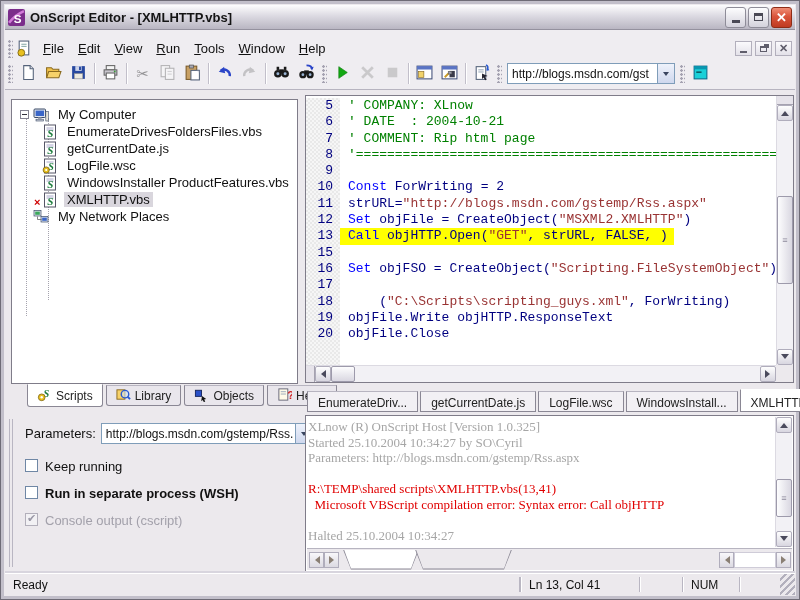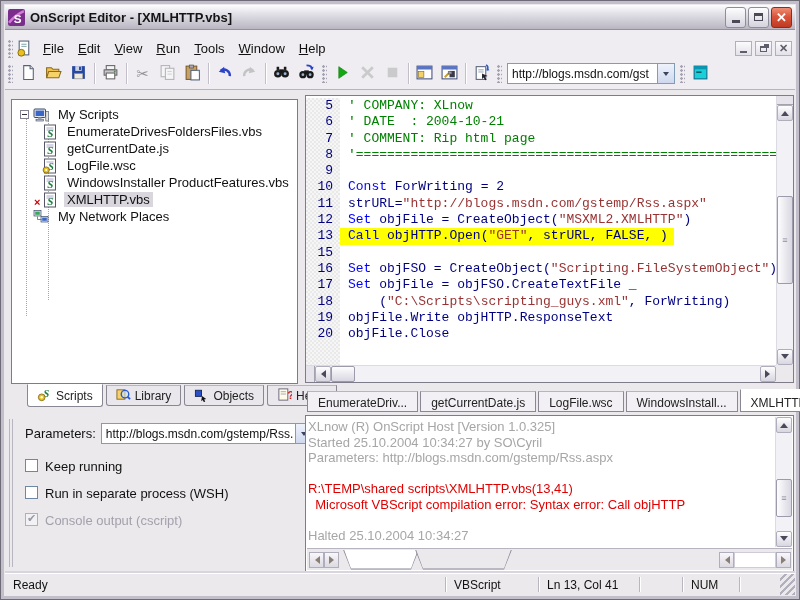--- a/index.html
+++ b/index.html
@@ -120,21 +120,21 @@
 .chkrow{position:absolute;left:16px;display:flex;align-items:flex-start;height:15px}
 .chk{width:13px;height:13px;border:1px solid #6f87a5;background:#fff;margin-right:7px;flex:none;position:relative}
 .chk.disabled{border-color:#b2afba;background:#f2f1f4}
 .chk .mark{position:absolute;left:1px;top:-2px;font-size:11px;color:#9a98a6}
 .chklabel{color:#111}
 .chklabel.disabled{color:#a3a1ab}
 
 
 .out-box{position:absolute;left:304px;top:414px;width:489px;height:157px;background:#fff;border:1px solid #7f7c89}
 .out-text{position:absolute;left:2px;top:3px;right:18px;bottom:26px;overflow:hidden;
- font-family:Liberation Sans, sans-serif;font-size:13px;line-height:15.5px;white-space:pre}
+ font-family:Liberation Serif, serif;font-size:13px;line-height:15.5px;white-space:pre}
 .oline.gray{color:#a6a6a6}
 .oline.red{color:#e00000}
 .out-vsb{position:absolute;right:1px;top:1px;bottom:24px;width:17px;background:#f2f1f5;border-left:1px solid #dcdae2}
 .out-vsb .sb-btn{width:16px;height:16px}
 .out-strip{position:absolute;left:1px;right:1px;bottom:1px;height:22px;background:#ece9ed;border-top:1px solid #b7b4c0;display:flex;align-items:center;padding-left:2px}
 .strip-btn{width:15px;height:16px;background:linear-gradient(#f8f7fa,#dcdae2);border:1px solid #b0adbc;display:flex;align-items:center;justify-content:center;flex:none}
 .strip-btn .tri-l{border-right-color:#8a7f74;border-width:4px;border-right-width:5px}
 .strip-btn .tri-r{border-left-color:#8a7f74;border-width:4px;border-left-width:5px}
 .vtab{position:relative;height:20px;margin-left:-4px;flex:none;clip-path:polygon(0 0,100% 0,calc(100% - 8px) 100%,8px 100%);background:#8a8794}
 .vtab>span{position:absolute;left:1px;right:1px;top:0;bottom:1px;clip-path:polygon(0 0,100% 0,calc(100% - 7px) 100%,7px 100%);
@@ -144,21 +144,21 @@
 .out-hsb{display:flex;align-items:center;width:72px;flex:none;margin-right:1px}
 .out-hsb .track{flex:1;height:16px;background:#fff;border:1px solid #cfccd8}
 
 
 .status{position:absolute;left:4px;right:4px;bottom:4px;height:22px;background:#ece9ed;border-top:1px solid #fff;box-shadow:0 -2px 0 #d8d5de;
  display:flex;align-items:center;font-size:12px;color:#111}
 .ssec{padding:0 8px;white-space:nowrap;overflow:hidden;align-self:stretch;display:flex;align-items:center}
 .ssep{width:1px;align-self:stretch;margin:3px 0;background:#b9b6c2;box-shadow:1px 0 0 #fff;flex:none}
 .s-ready{flex:1}
 .s-lang{width:92px}
-.s-pos{width:100px}
+.s-pos{width:118px}
 .s-b1{width:42px}
 .s-num{width:56px}
 .s-b2{width:40px}
 .s-grip{width:15px;align-self:stretch;background:repeating-linear-gradient(135deg,transparent 0 3px,#b3b0bd 3px 5px)}
 </style>
 </head>
 <body>
 
 <div id="app">
 
@@ -377,21 +377,21 @@
         <div class="tree-vline2"></div>
     <div class="tree-item lv0">
           <span class="expander"></span>
           <span class="titem-ico"><svg viewBox="0 0 16 16" xmlns="http://www.w3.org/2000/svg">
               <rect x="1" y="2" width="11.5" height="8.5" rx="1" fill="#dfe4ee" stroke="#3a4a66"></rect>
               <rect x="2.6" y="3.6" width="8.4" height="5.4" fill="#3a66c8"></rect>
               <rect x="5" y="10.5" width="3.6" height="1.6" fill="#aab0be"></rect>
               <rect x="3" y="12.2" width="7.6" height="1.8" fill="#cdd0da" stroke="#3a4a66" stroke-width=".6"></rect>
               <rect x="12.8" y="4.5" width="2.6" height="9.5" fill="#e8e4d8" stroke="#3a4a66" stroke-width=".6"></rect>
             </svg></span>
-          <span class="tlabel">My Scripts</span>
+          <span class="tlabel">My Computer</span>
         </div>
         <div class="tree-item lv1">
           <span class="titem-ico"><svg viewBox="0 0 16 16" xmlns="http://www.w3.org/2000/svg">
               <rect x="2.5" y="1" width="11" height="14" fill="#fff" stroke="#556"></rect>
               <line x1="4.5" y1="4" x2="11.5" y2="4" stroke="#aac"></line>
               <line x1="4.5" y1="6" x2="11.5" y2="6" stroke="#aac"></line>
               <text x="8.4" y="13.4" font-size="11" font-style="italic" font-weight="bold" fill="#1a7a3a" text-anchor="middle" font-family="serif">S</text>
             </svg></span>
           <span class="tlabel">EnumerateDrivesFoldersFiles.vbs</span>
         </div>
@@ -523,21 +523,20 @@
         <div class="crow">
           <span class="ln">15</span>
           <span class="ct"><span class="line-text"></span></span>
         </div>
         <div class="crow">
           <span class="ln">16</span>
           <span class="ct"><span class="line-text"><span class="seg-kw">Set</span><span class="seg-id"> objFSO = CreateObject(</span><span class="seg-str">"Scripting.FileSystemObject"</span><span class="seg-id">)</span></span></span>
         </div>
         <div class="crow">
           <span class="ln">17</span>
-          <span class="ct"><span class="line-text"><span class="seg-kw">Set</span><span class="seg-id"> objFile = objFSO.CreateTextFile _</span></span></span>
         </div>
         <div class="crow">
           <span class="ln">18</span>
           <span class="ct"><span class="line-text"><span class="seg-id">    (</span><span class="seg-str">"C:\Scripts\scripting_guys.xml"</span><span class="seg-id">, ForWriting)</span></span></span>
         </div>
         <div class="crow">
           <span class="ln">19</span>
           <span class="ct"><span class="line-text"><span class="seg-id">objFile.Write objHTTP.ResponseText</span></span></span>
         </div>
         <div class="crow">
@@ -589,21 +588,21 @@
         <span class="drop">
             <span class="tri-down"></span>
           </span>
       </span>
     </div>
     <div id="chkrows">
         <div class="chkrow" style="top: 44px;">
           <span class="chk"></span>
           <span class="chklabel">Keep running</span>
         </div>
-        <div class="chkrow" style="top: 71px;">
+        <div class="chkrow" style="top: 71px; font-weight: bold;">
           <span class="chk"></span>
           <span class="chklabel">Run in separate process (WSH)</span>
         </div>
         <div class="chkrow" style="top: 98px;">
           <span class="chk disabled">
             <span class="mark">✔</span>
           </span>
           <span class="chklabel disabled">Console output (cscript)</span>
         </div>
       </div>
@@ -644,21 +643,20 @@
         <span class="strip-btn">
             <span class="tri-r"></span>
           </span>
       </span>
     </div>
   </div>
 
   <div class="status">
     <span class="ssec s-ready">Ready</span>
     <span class="ssep"></span>
-    <span class="ssec s-lang">VBScript</span>
     <span class="ssep"></span>
     <span class="ssec s-pos">Ln 13, Col 41</span>
     <span class="ssep"></span>
     <span class="ssec s-b1"></span>
     <span class="ssep"></span>
     <span class="ssec s-num">NUM</span>
     <span class="ssep"></span>
     <span class="ssec s-b2"></span>
     <span class="s-grip"></span>
   </div>

